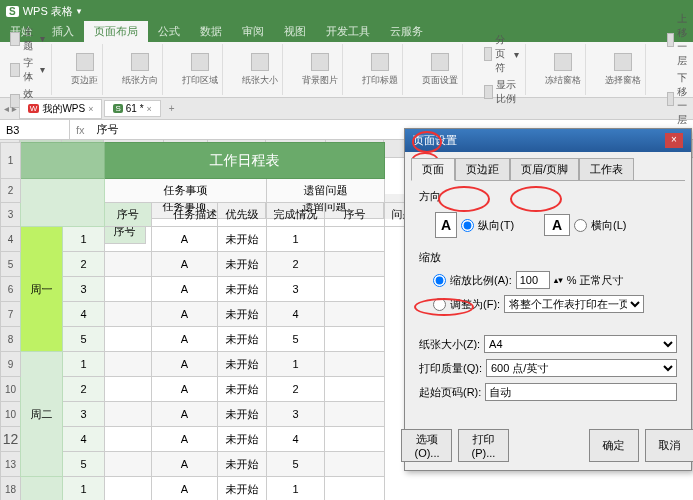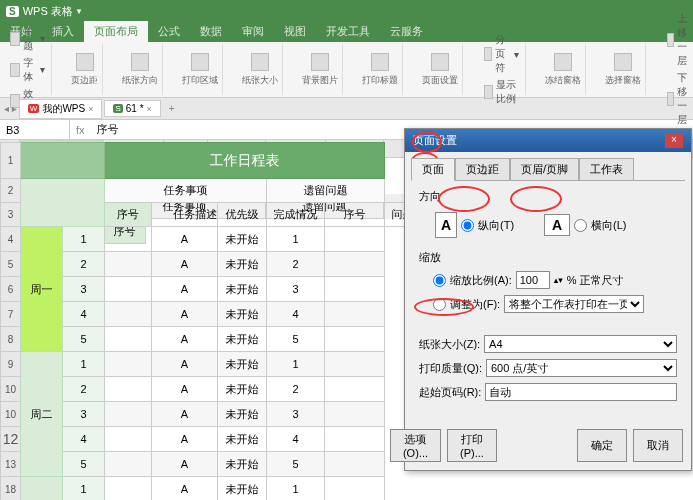--- a/index.html
+++ b/index.html
@@ -75,21 +75,21 @@
 .dlg-body { border-top: 1px solid #aaa; margin: 0 6px 6px; padding: 8px; background: #efefef;}
 .dlg-row { margin: 6px 0; display: flex; align-items: center; gap: 4px; font-size: 11px;}
 .orient { display: flex; gap: 30px; margin: 8px 0 12px 16px; align-items: center;}
 .orient .opt { display: flex; align-items: center; gap: 4px;}
 .orient .pic { width: 22px; height: 26px; border: 1px solid #888; background: #fff; display: flex; align-items: center; justify-content: center; font-size: 14px; font-weight: bold;}
 .orient .pic.land { width: 26px; height: 22px;}
 .section-label { font-size: 11px; margin: 0 0;}
 .indent { margin-left: 14px;}
 .dlg-input { border: 1px solid #888; background: #fff; height: 18px; padding: 0 3px; font-size: 11px;}
 .dlg-select { border: 1px solid #888; background: #fff; height: 18px; font-size: 11px;}
-.dlg-buttons { display: flex; justify-content: flex-end; padding: 8px; gap: 80px;}
+.dlg-buttons { display: flex; justify-content: center; padding: 8px; gap: 80px;}
 .dlg-buttons .left, .dlg-buttons .right { display: flex; gap: 6px;}
 .dlg-btn { border: 1px solid #888; background: #e8e8e8; padding: 2px 12px; font-size: 11px; min-width: 50px;}
 
 
 .redcircle { position: absolute; border: 2px solid #e33; border-radius: 50%; pointer-events: none;}
 </style>
 </head>
 <body>
 
 <div class="titlebar">

